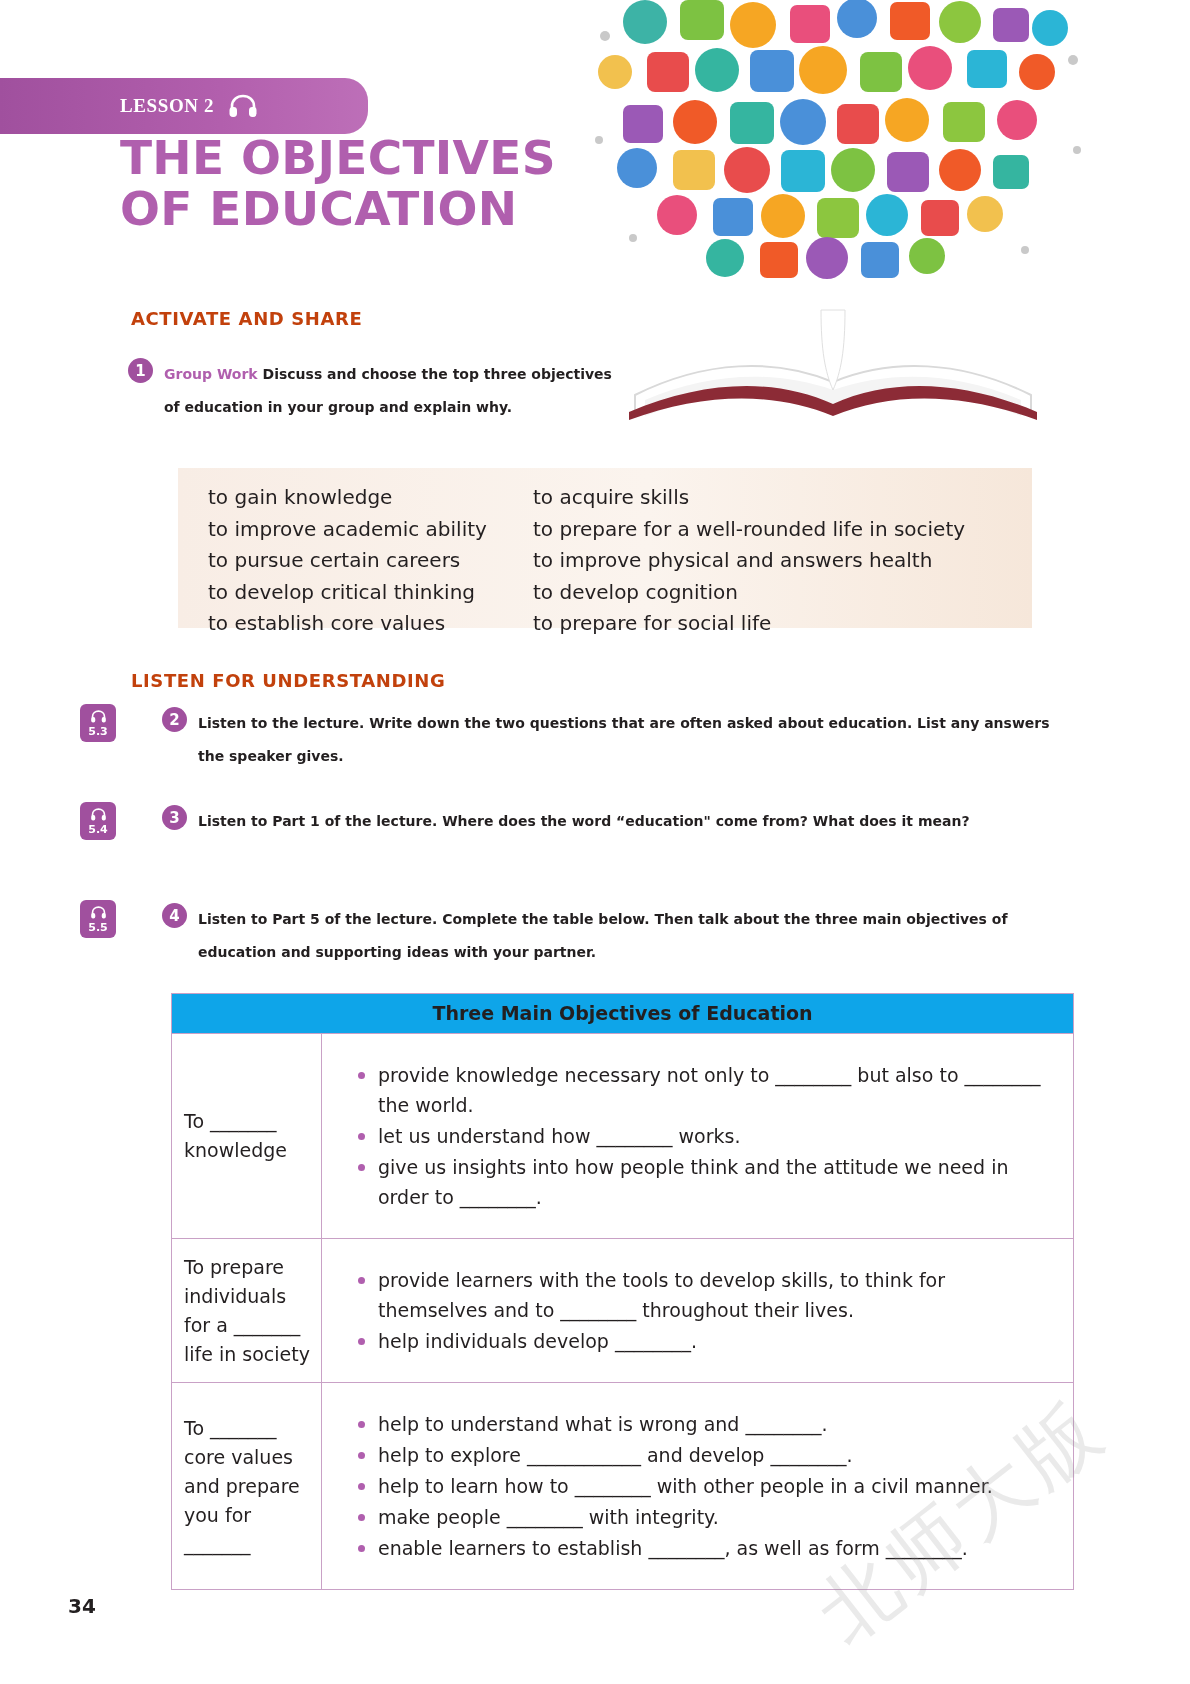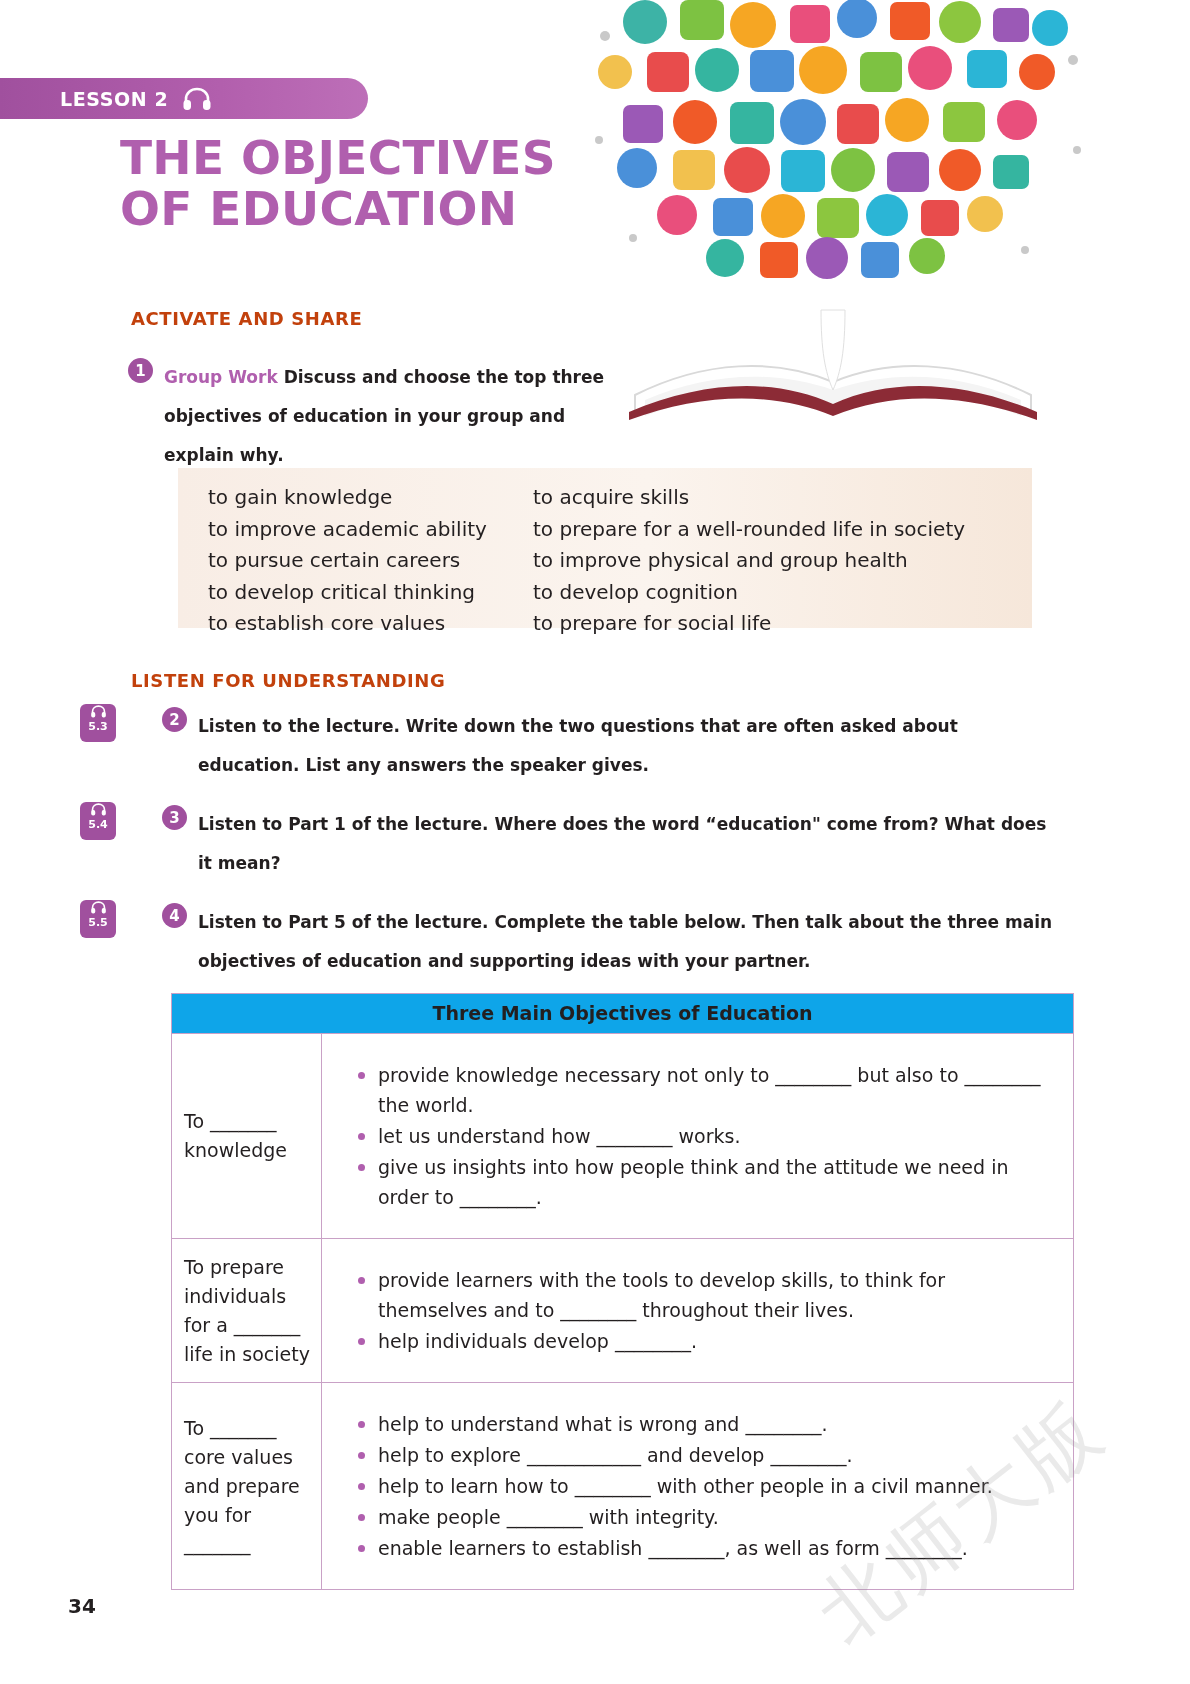--- a/index.html
+++ b/index.html
@@ -15,28 +15,29 @@
     color: #231f20;
     overflow: hidden;
   }
 
   
   .lesson-tag {
     position: absolute;
     left: 0;
     top: 78px;
     width: 368px;
-    height: 41px;
+    height: 56px;
     background: linear-gradient(90deg, #a0509e 0%, #b25fad 60%, #bd6fb8 100%);
     border-radius: 0 23px 23px 0;
     display: flex;
     align-items: center;
-    padding-left: 60px;
+    padding-left: 120px;
     box-sizing: border-box;
     color: #ffffff;
+    font-family: Liberation Serif, serif;
   }
   .lesson-tag .lbl {
     font-size: 19px;
     font-weight: bold;
     letter-spacing: 0.6px;
   }
   .headphone-icon {
     margin-left: 14px;
     display: inline-flex;
   }
@@ -79,22 +80,22 @@
     justify-content: center;
     flex: 0 0 auto;
   }
   .task {
     position: absolute;
     display: flex;
     align-items: flex-start;
   }
   .task .body {
     margin-left: 11px;
-    font-size: 17px;
-    line-height: 39px;
+    font-size: 14px;
+    line-height: 33px;
     font-weight: bold;
     color: #231f20;
   }
   .gw {
     color: #b05fae;
     font-weight: bold;
   }
 
   #task-1 { left: 128px; top: 358px; width: 500px; }
   #task-2 { left: 162px; top: 707px; width: 900px; }
@@ -105,20 +106,21 @@
   .audio-chip {
     position: absolute;
     width: 36px;
     height: 38px;
     border-radius: 6px;
     background: #a0509e;
     color: #fff;
     display: flex;
     flex-direction: column;
     align-items: center;
+    justify-content: center;
     font-size: 11px;
     font-weight: bold;
     line-height: 11px;
     padding-top: 1px;
     box-sizing: border-box;
   }
   .audio-chip .num { margin-top: 1px; }
   #chip-53 { left: 80px; top: 704px; }
   #chip-54 { left: 80px; top: 802px; }
   #chip-55 { left: 80px; top: 900px; }
@@ -344,21 +346,21 @@
     <div class="col left">
       <div class="row">to gain knowledge</div>
       <div class="row">to improve academic ability</div>
       <div class="row">to pursue certain careers</div>
       <div class="row">to develop critical thinking</div>
       <div class="row">to establish core values</div>
     </div>
     <div class="col right">
       <div class="row">to acquire skills</div>
       <div class="row">to prepare for a well-rounded life in society</div>
-      <div class="row">to improve physical and group health</div>
+      <div class="row">to improve physical and answers health</div>
       <div class="row">to develop cognition</div>
       <div class="row">to prepare for social life</div>
     </div>
   </div>
 </div>
 
 <div class="section-head" id="listen-understanding-heading">LISTEN FOR UNDERSTANDING</div>
 
 <div class="audio-chip" id="chip-53">
   <span>

